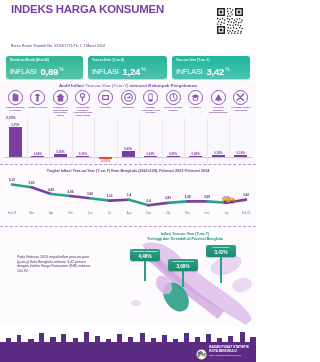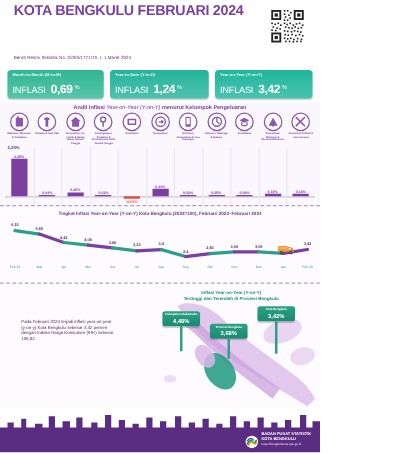--- a/index.html
+++ b/index.html
@@ -133,21 +133,21 @@
   .logo .t2{font-size:3.2px;font-weight:bold;line-height:3.6px;}
   .logo .t3{font-size:2.4px;line-height:3px;opacity:.92;}
 </style>
 </head>
 <body>
 
 <div class="page">
 
   <div class="header">
     <div class="title">
-      <div class="l3">KOTA BENGKULU FEBRUARI 2024</div>
+      <div>INDEKS HARGA KONSUMEN</div>
     </div>
     <div class="subtitle">Berita Resmi Statistik No. 02/03/1771/Th. I, 1 Maret 2024</div>
     <div class="qr">
       <svg width="28" height="28" viewBox="0 0 28 28">
         <rect width="28" height="28" fill="#fff"></rect>
         <g fill="#222">
           <rect x="1" y="1" width="8" height="8"></rect>
             <rect x="2.5" y="2.5" width="5" height="5" fill="#fff"></rect>
             <rect x="3.7" y="3.7" width="2.6" height="2.6"></rect>
           <rect x="19" y="1" width="8" height="8"></rect>

